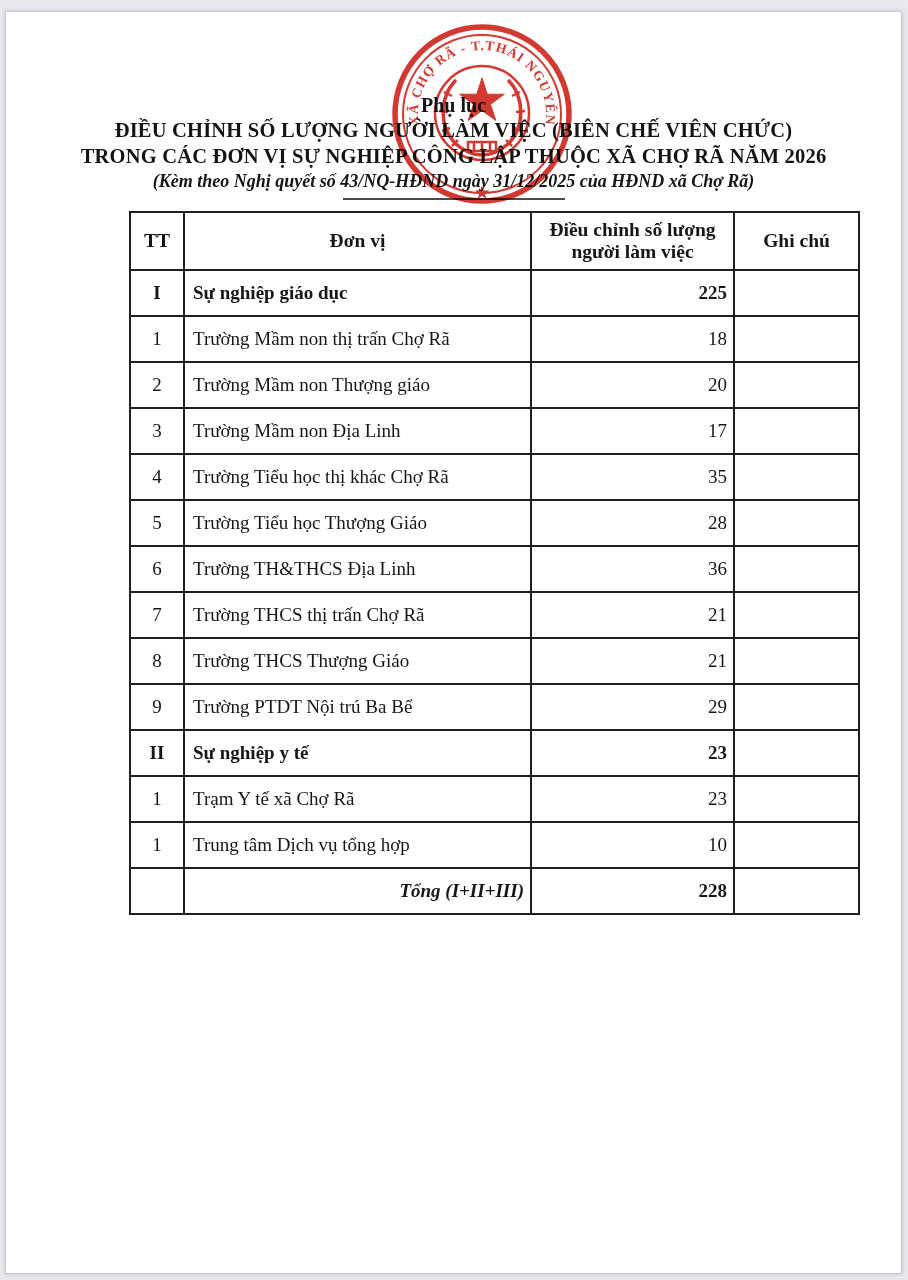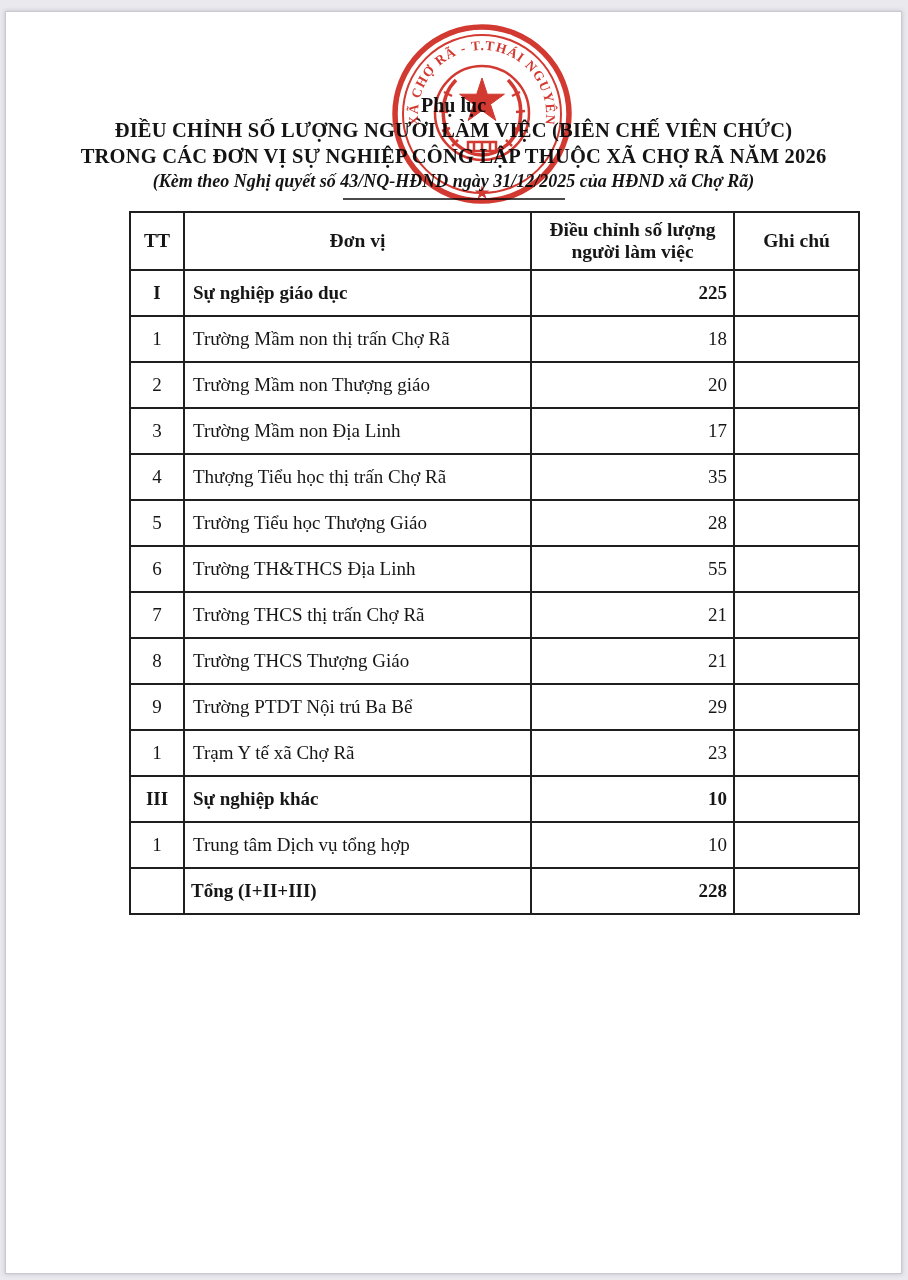--- a/index.html
+++ b/index.html
@@ -56,21 +56,21 @@
   }
   table.doc td{
     font-size:19px;height:40px;padding:2px 6px;vertical-align:middle;
     white-space:nowrap;overflow:hidden;
   }
   table.doc td.tt{text-align:center;}
   table.doc td.unit{text-align:left;padding-left:8px;}
   table.doc td.value{text-align:right;}
   tr.section td{font-weight:700;}
   tr.total td{font-weight:700;}
-  tr.total td.unit{text-align:left;padding-left:6px;}
+  tr.total td.unit{text-align:right;padding-left:6px;font-style:italic;}
 </style>
 </head>
 <body>
 
 <div class="page">
 
   <div class="doc-header">
     <div class="appendix">Phụ lục</div>
     <div class="title-line">ĐIỀU CHỈNH SỐ LƯỢNG NGƯỜI LÀM VIỆC (BIÊN CHẾ VIÊN CHỨC)</div>
     <div class="title-line">TRONG CÁC ĐƠN VỊ SỰ NGHIỆP CÔNG LẬP THUỘC XÃ CHỢ RÃ NĂM 2026</div>
@@ -137,64 +137,64 @@
           <td class="note"></td>
         </tr>
         <tr class="item">
           <td class="tt">3</td>
           <td class="unit">Trường Mầm non Địa Linh</td>
           <td class="value">17</td>
           <td class="note"></td>
         </tr>
         <tr class="item">
           <td class="tt">4</td>
-          <td class="unit">Thượng Tiểu học thị trấn Chợ Rã</td>
+          <td class="unit">Trường Tiểu học thị khác Chợ Rã</td>
           <td class="value">35</td>
           <td class="note"></td>
         </tr>
         <tr class="item">
           <td class="tt">5</td>
           <td class="unit">Trường Tiểu học Thượng Giáo</td>
           <td class="value">28</td>
           <td class="note"></td>
         </tr>
         <tr class="item">
           <td class="tt">6</td>
           <td class="unit">Trường TH&amp;THCS Địa Linh</td>
-          <td class="value">55</td>
+          <td class="value">36</td>
           <td class="note"></td>
         </tr>
         <tr class="item">
           <td class="tt">7</td>
           <td class="unit">Trường THCS thị trấn Chợ Rã</td>
           <td class="value">21</td>
           <td class="note"></td>
         </tr>
         <tr class="item">
           <td class="tt">8</td>
           <td class="unit">Trường THCS Thượng Giáo</td>
           <td class="value">21</td>
           <td class="note"></td>
         </tr>
         <tr class="item">
           <td class="tt">9</td>
           <td class="unit">Trường PTDT Nội trú Ba Bể</td>
           <td class="value">29</td>
           <td class="note"></td>
         </tr>
+        <tr class="section">
+          <td class="tt">II</td>
+          <td class="unit">Sự nghiệp y tế</td>
+          <td class="value">23</td>
+          <td class="note"></td>
+        </tr>
         <tr class="item">
           <td class="tt">1</td>
           <td class="unit">Trạm Y tế xã Chợ Rã</td>
           <td class="value">23</td>
-          <td class="note"></td>
-        </tr>
-        <tr class="section">
-          <td class="tt">III</td>
-          <td class="unit">Sự nghiệp khác</td>
-          <td class="value">10</td>
           <td class="note"></td>
         </tr>
         <tr class="item">
           <td class="tt">1</td>
           <td class="unit">Trung tâm Dịch vụ tổng hợp</td>
           <td class="value">10</td>
           <td class="note"></td>
         </tr>
         <tr class="total">
           <td class="tt"></td>

